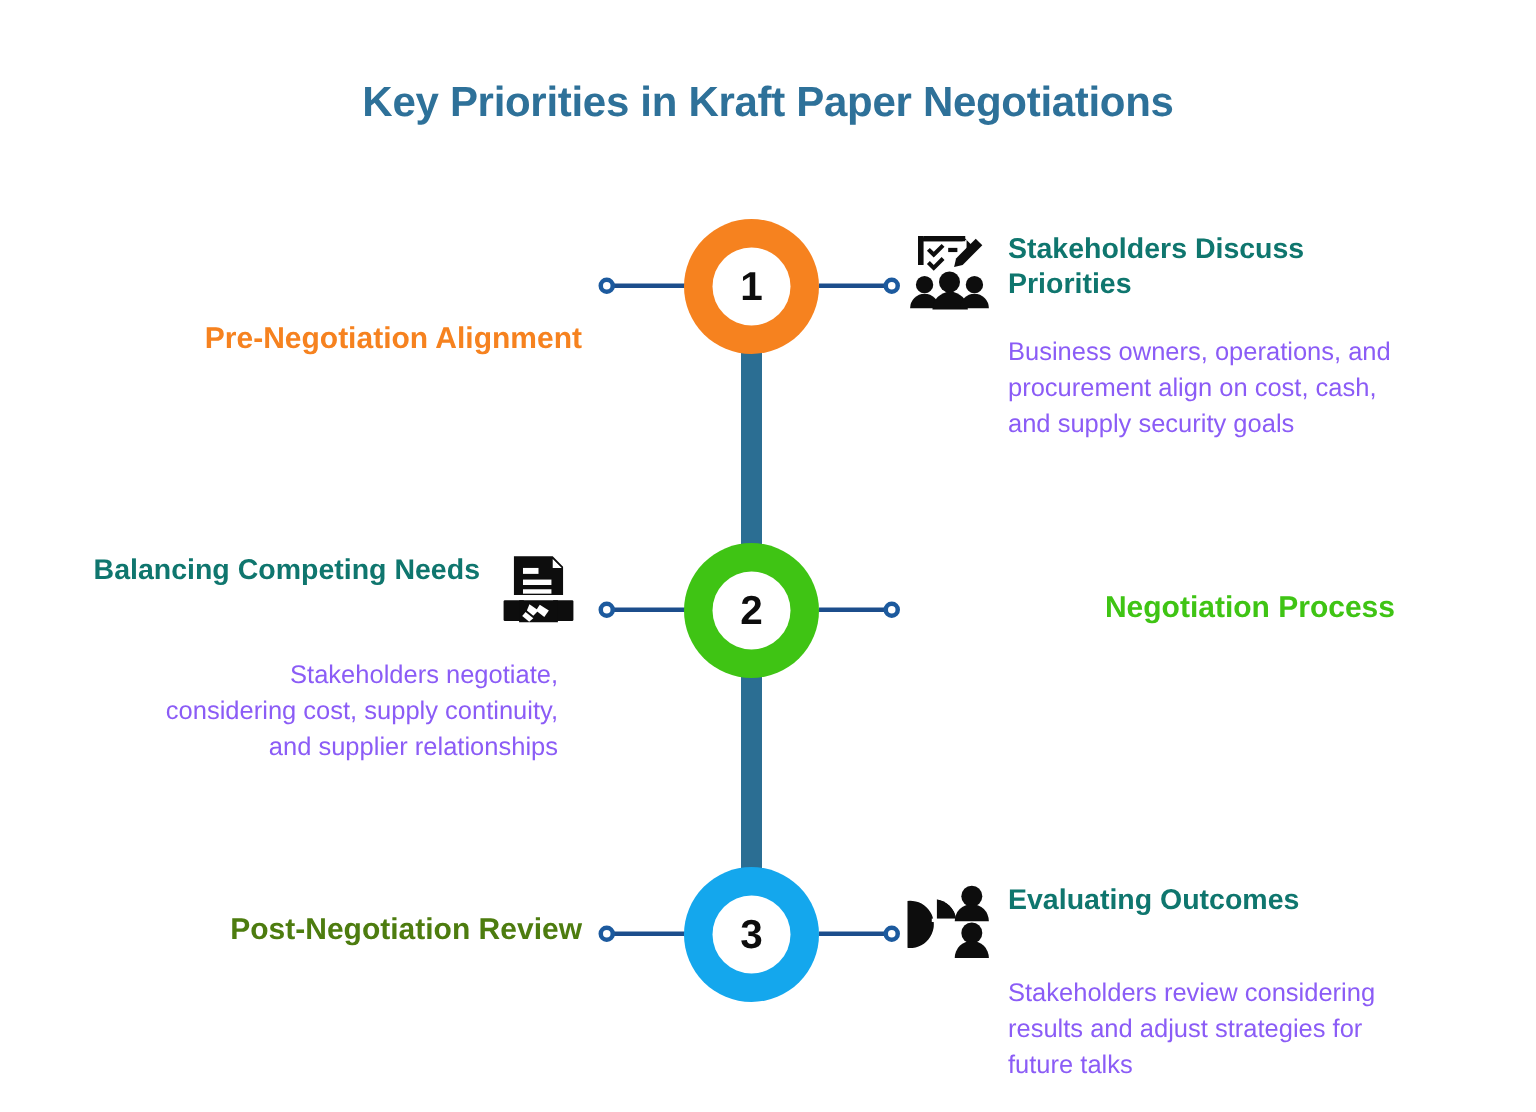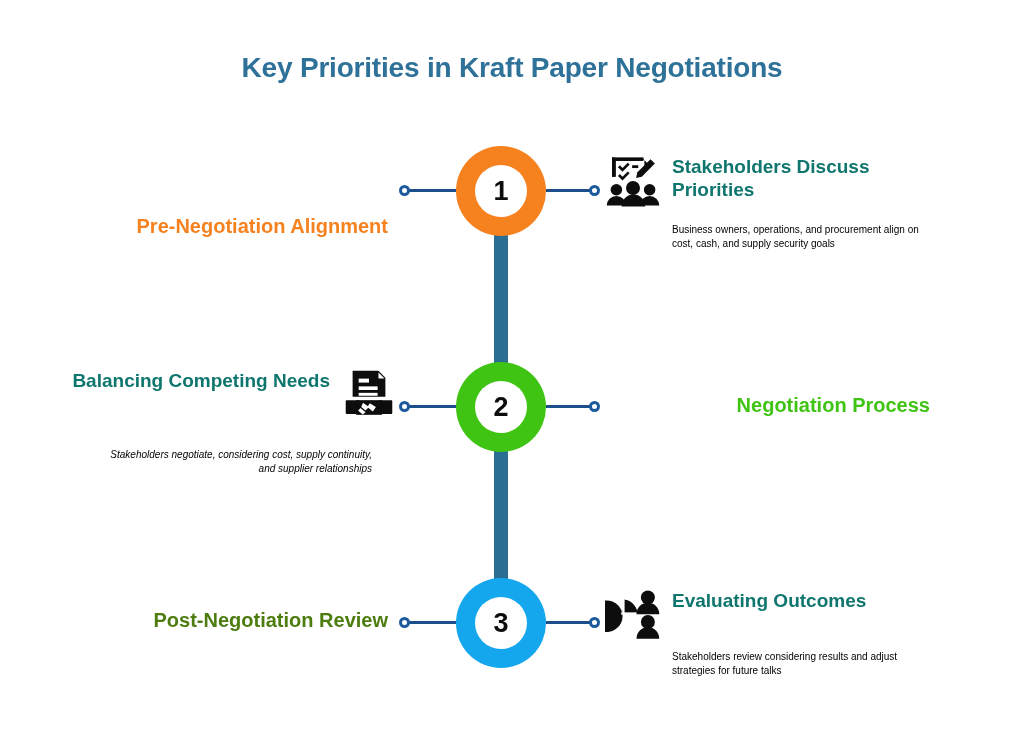--- a/index.html
+++ b/index.html
@@ -151,36 +151,36 @@
   .heading {
     font-size: 19px;
     font-weight: bold;
     color: #0f766e;
     line-height: 1.2;
     padding-top: 4px;
   }
   .heading.right-al { text-align: right; }
 
   .desc {
-    font-size: 10px;
+    font-size: 17px;
     line-height: 1.42;
-    color: #000000;
+    color: #8b5cf6;
   }
   .desc.right-al { text-align: right; }
 
   
   .block-1 { left: 604px; top: 152px; }
   .block-1 .heading { width: 262px; }
   .block-1 .desc { margin-left: 68px; width: 265px; margin-top: 13px; }
 
   
   .block-2 { left: 52px; top: 366px; width: 346px; }
-  .block-2 .head-row { justify-content: flex-end; }
+  .block-2 .head-row { }
   .block-2 .heading { width: 268px; }
-  .block-2 .desc { width: 268px; margin-top: 24px; margin-right: 26px; margin-left: auto; font-style: italic; }
+  .block-2 .desc { width: 268px; margin-top: 14px; margin-right: 26px; margin-left: auto; }
 
   
   .block-3 { left: 604px; top: 586px; }
   .block-3 .heading { width: 262px; }
   .block-3 .desc { margin-left: 68px; width: 265px; margin-top: 6px; }
 
   svg { display: block; }
 </style>
 </head>
 <body>

